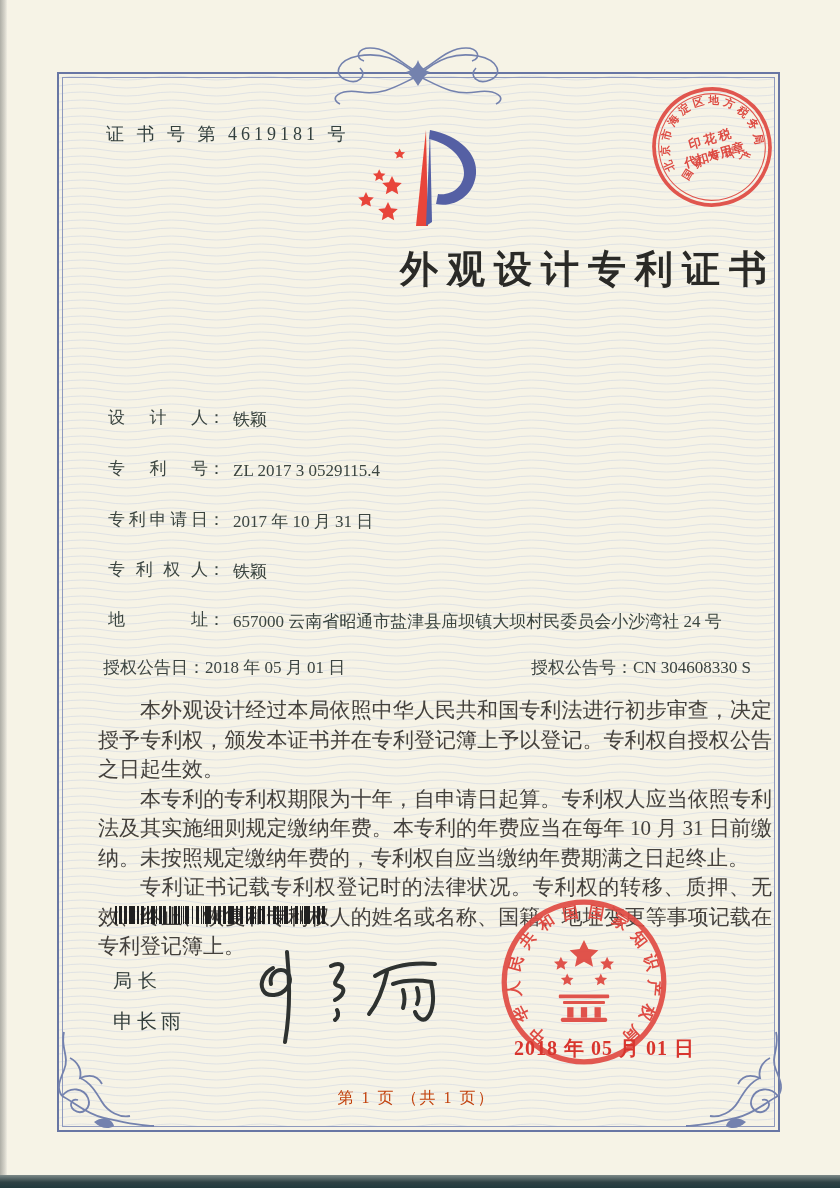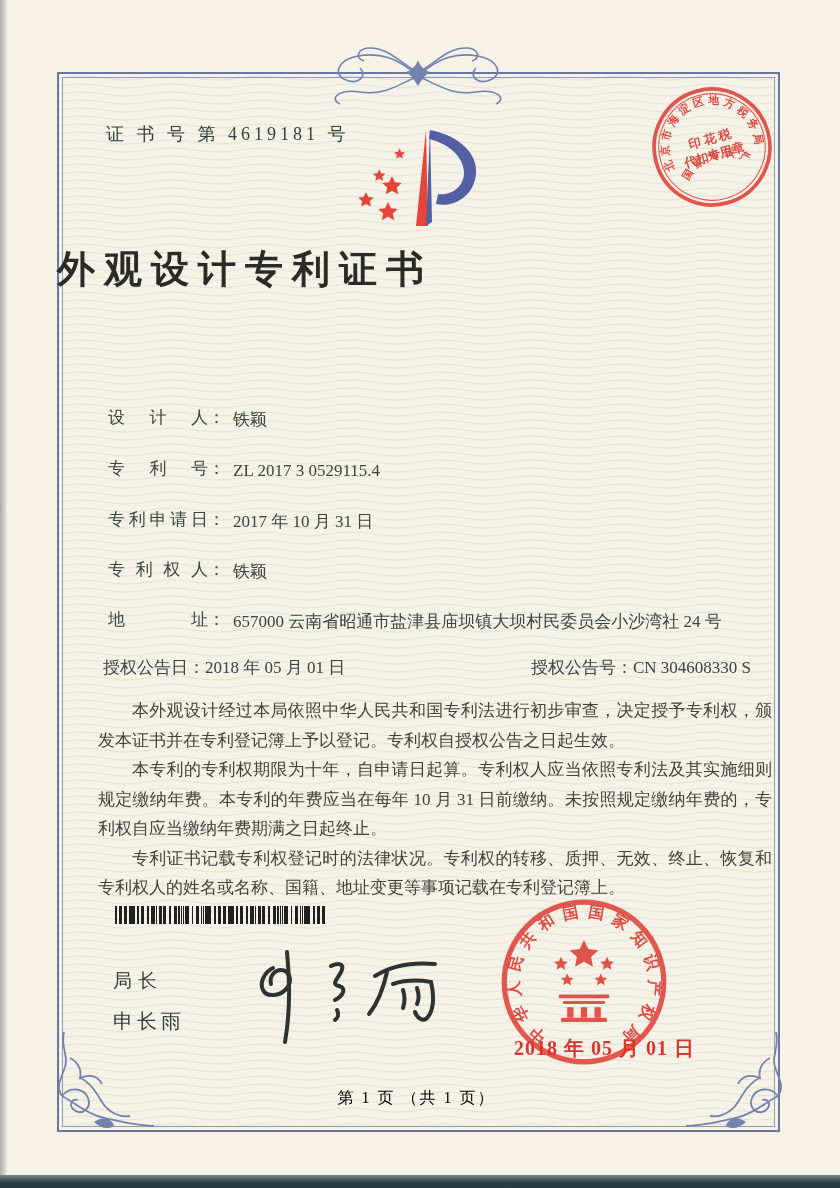--- a/index.html
+++ b/index.html
@@ -15,53 +15,53 @@
     background:linear-gradient(180deg,#7d8a89,#2f4245 55%,#223a3e);}
   .frame-outer{position:absolute;left:57px;top:72px;width:719px;height:1056px;
     border:2px solid #6876a4;}
   .frame-inner{position:absolute;left:3px;top:3px;right:3px;bottom:3px;
     border:1px solid #8e99bd;}
   .waves{position:absolute;left:59px;top:74px;width:715px;height:1052px;opacity:.65;}
   .ornament{position:absolute;pointer-events:none;}
 
   .cert-no{position:absolute;left:106px;top:122px;font-size:18px;letter-spacing:4px;color:#33403e;}
 
-  .title{position:absolute;left:57px;top:244px;width:719px;text-align:left;
+  .title{position:absolute;left:57px;top:244px;width:719px;text-align:right;
     font-size:38px;font-weight:bold;letter-spacing:9px;color:#2a2a27;}
 
   .field-row{position:absolute;left:108px;font-size:17px;color:#3b4540;}
   .flabel{display:inline-block;width:100px;text-align:justify;text-align-last:justify;vertical-align:top;}
   .fcolon{vertical-align:top;}
   .fvalue{display:inline-block;margin-left:8px;max-width:556px;vertical-align:top;line-height:27px;}
 
   .grant-row{position:absolute;left:103px;top:656px;width:670px;font-size:17px;display:flex;gap:36px;}
   .grant-left{width:392px;}
   .grant-right{flex:1;}
 
   .body-text{position:absolute;left:98px;top:696px;width:674px;
-    font-size:17px;line-height:29.5px;color:#44413d;text-align:justify;}
+    font-size:21px;line-height:29.5px;color:#44413d;text-align:justify;}
   .body-text p{margin:0;text-indent:2em;}
 
   .barcode{position:absolute;left:115px;top:906px;width:210px;height:18px;
     background-image:
       repeating-linear-gradient(90deg,#202020 0 2px,transparent 2px 5px,#202020 5px 6px,transparent 6px 9px),
       repeating-linear-gradient(90deg,#202020 0 1px,transparent 1px 4px,#202020 4px 7px,transparent 7px 11px);
   }
 
   .sig-label{position:absolute;left:113px;top:968px;font-size:19px;letter-spacing:6px;color:#343f3c;}
   .sig-name{position:absolute;left:113px;top:1008px;font-size:20px;letter-spacing:4px;color:#343f3c;}
   .signature{position:absolute;left:235px;top:938px;}
 
   .stamp-top{position:absolute;left:650px;top:85px;transform:rotate(-16deg);}
   .seal-bottom{position:absolute;left:500px;top:898px;}
   .seal-date{position:absolute;left:514px;top:1035px;font-size:20px;font-weight:bold;
     color:#d8352d;letter-spacing:1px;}
 
   .footer{position:absolute;left:57px;top:1088px;width:719px;text-align:center;
-    font-size:16px;letter-spacing:2px;color:#000000;}
+    font-size:16px;letter-spacing:2px;color:#c2410c;}
 </style>
 </head>
 <body>
 
 <div class="page">
 
   <svg class="waves" width="715" height="1052">
     <defs>
       <pattern id="wv" width="90" height="8" patternUnits="userSpaceOnUse">
         <path d="M0,4 Q22.5,0 45,4 T90,4" fill="none" stroke="#c9d0e2" stroke-width="0.8"></path>

